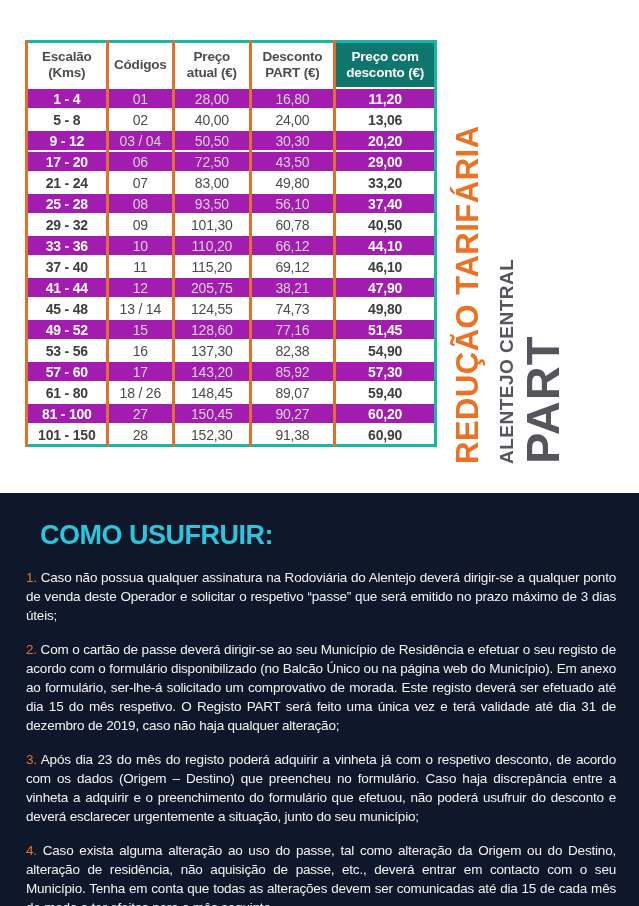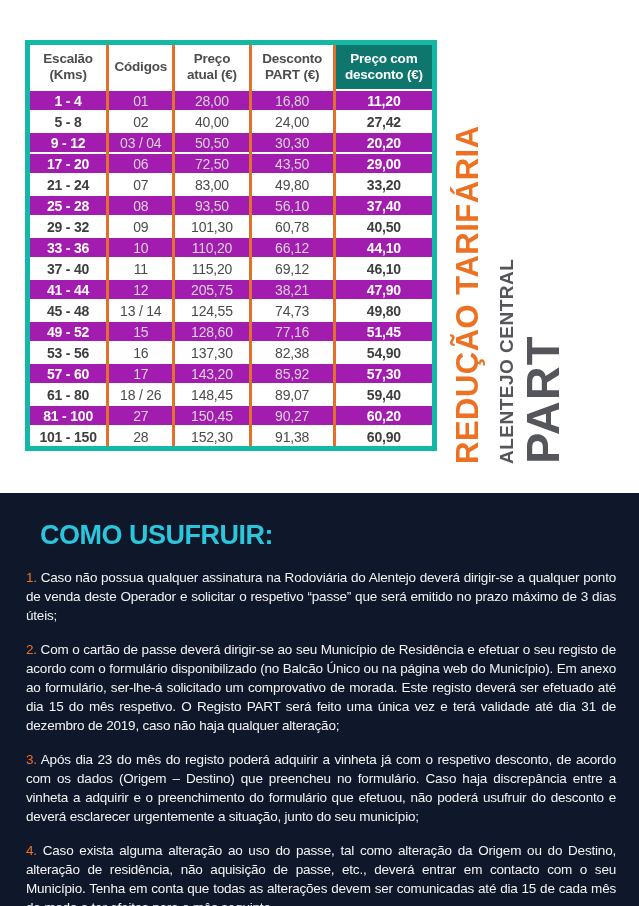--- a/index.html
+++ b/index.html
@@ -6,21 +6,21 @@
   body{
     width:639px;height:906px;position:relative;overflow:hidden;
     background:#ffffff;
     font-family:"Liberation Sans", sans-serif;
   }
 
   
   .fare-table{
     position:absolute;left:25px;top:40px;
     width:412px;border-collapse:collapse;table-layout:fixed;
-    border:5px solid #14b8a6;
+    border:3px solid #14b8a6;
   }
   .fare-table th,.fare-table td{
     border-left:3px solid #e2702b;
     text-align:center;vertical-align:middle;padding:0;
   }
   .fare-table th{
     height:44px;background:#ffffff;color:#4d4d4d;
     font-size:13.5px;font-weight:bold;line-height:1.18;
     white-space:pre-line;letter-spacing:-0.2px;
   }
@@ -90,21 +90,21 @@
         <td class="c1">01</td>
         <td class="c2">28,00</td>
         <td class="c3">16,80</td>
         <td class="c4">11,20</td>
       </tr>
       <tr>
         <td class="c0">5 - 8</td>
         <td class="c1">02</td>
         <td class="c2">40,00</td>
         <td class="c3">24,00</td>
-        <td class="c4">27,42</td>
+        <td class="c4">13,06</td>
       </tr>
       <tr class="dark">
         <td class="c0">9 - 12</td>
         <td class="c1">03 / 04</td>
         <td class="c2">50,50</td>
         <td class="c3">30,30</td>
         <td class="c4">20,20</td>
       </tr>
       <tr class="dark">
         <td class="c0">17 - 20</td>

